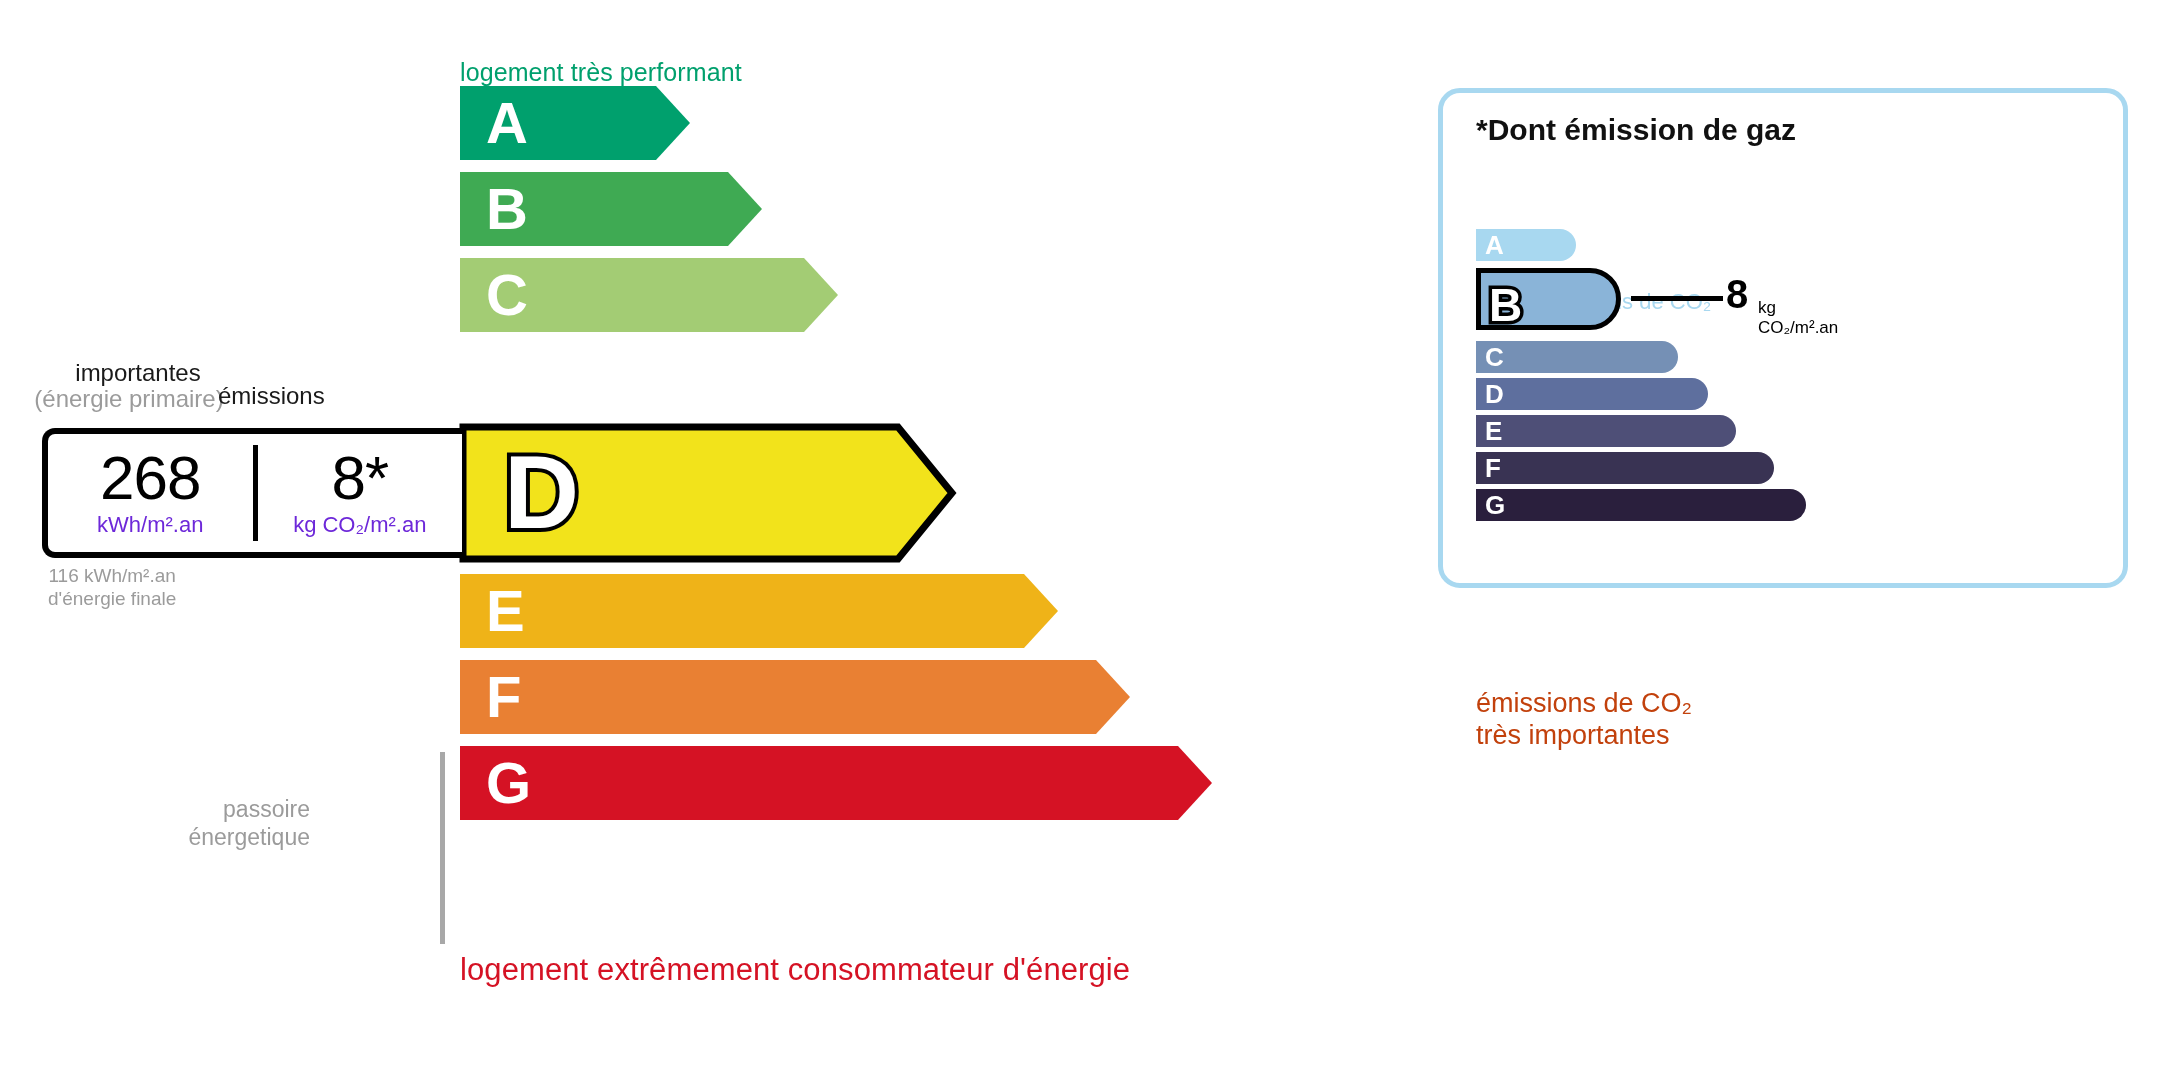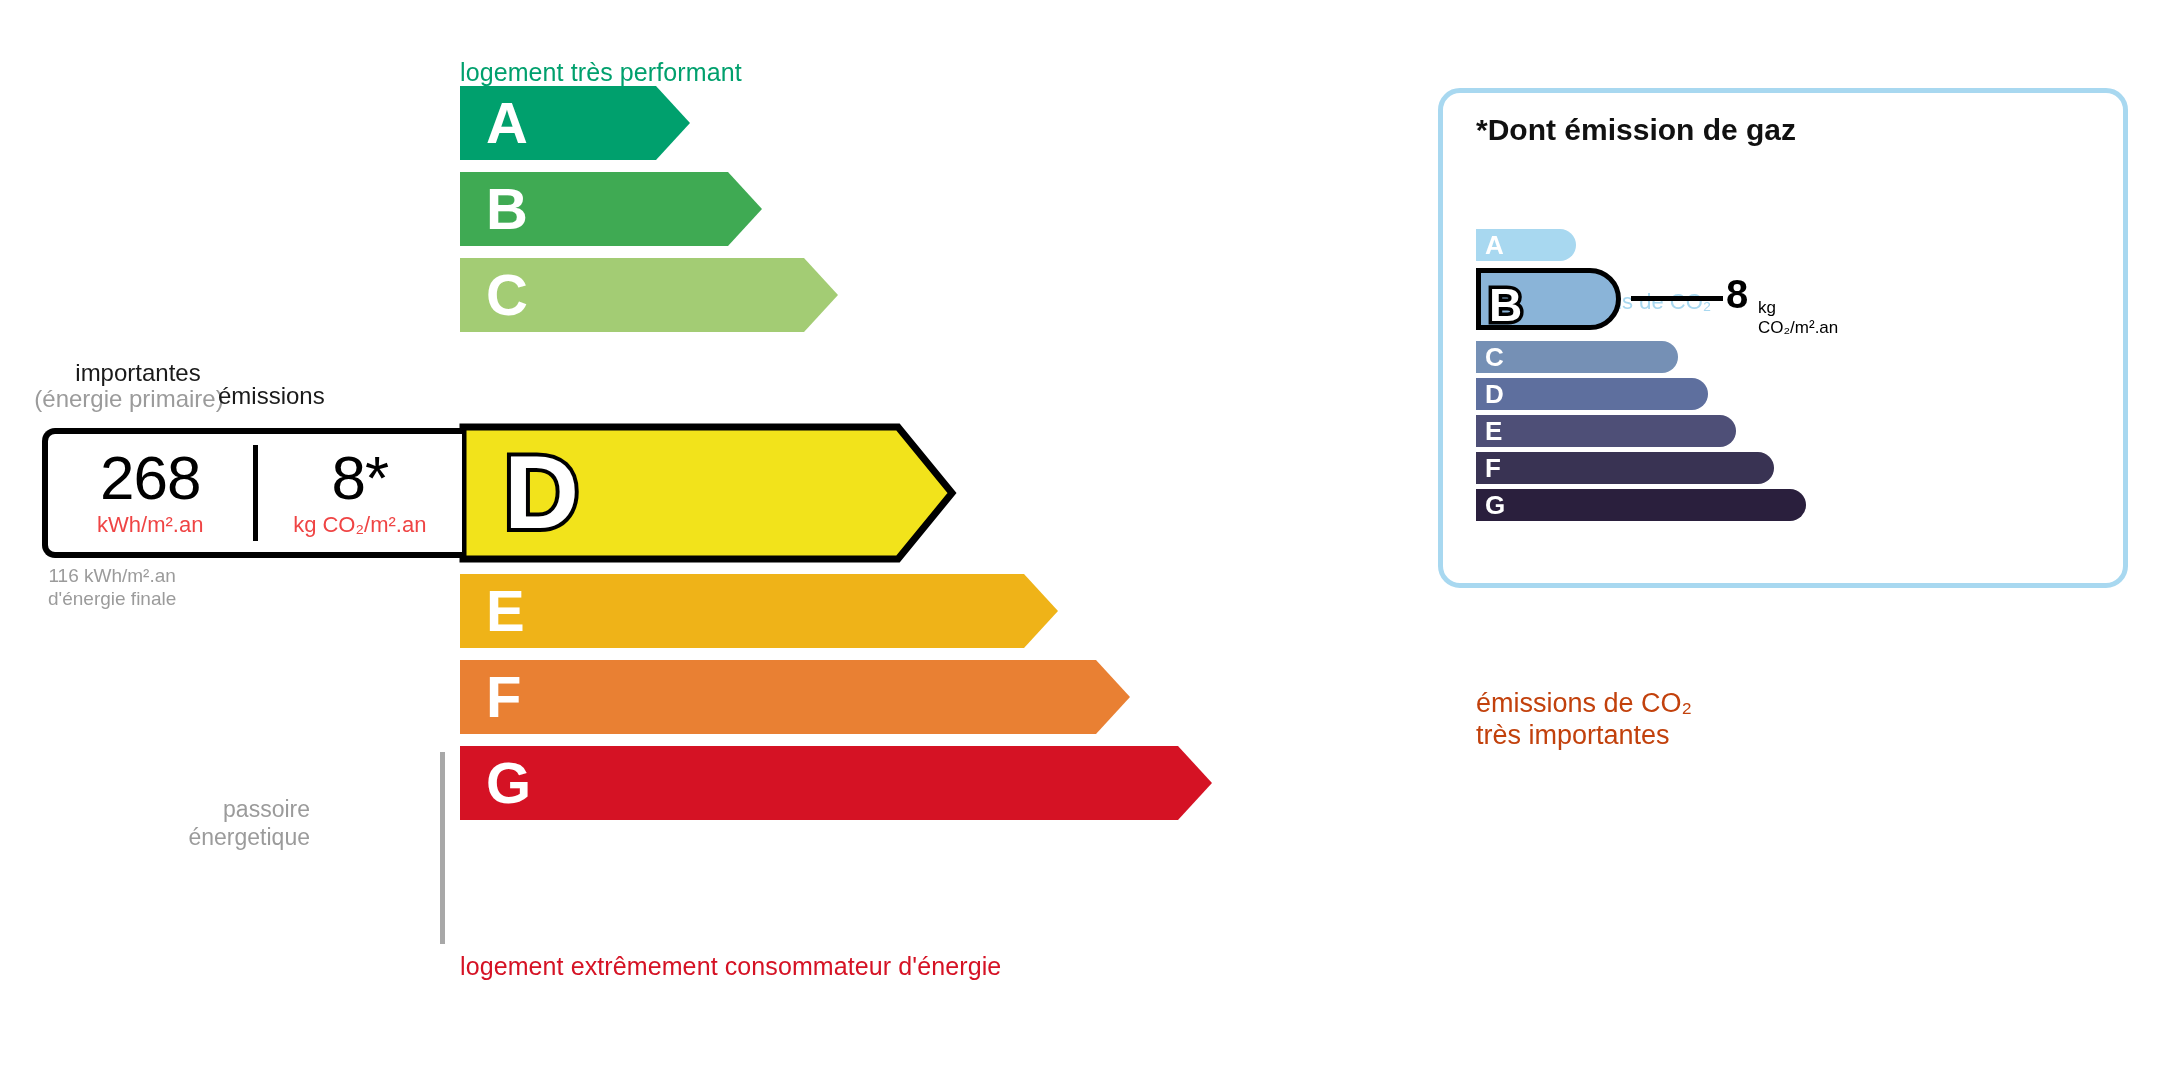--- a/index.html
+++ b/index.html
@@ -13,21 +13,21 @@
 
   
   #energy-chart { position: absolute; left: 0; top: 0; width: 1380px; height: 1045px; }
 
   .top-caption {
     position: absolute; left: 460px; top: 58px;
     font-size: 25px; color: #00a06d; white-space: nowrap; letter-spacing: .1px;
   }
   .bottom-caption {
     position: absolute; left: 460px; top: 952px;
-    font-size: 25px; color: #d51224; white-space: nowrap; letter-spacing: .1px;
+    font-size: 31px; color: #d51224; white-space: nowrap; letter-spacing: .1px;
   }
 
   .bars { position: absolute; left: 0; top: 0; width: 1380px; height: 1079px; }
   .bar-row { position: absolute; left: 460px; height: 74px; }
   .bar-svg { display: block; overflow: visible; }
   .bar-letter {
     position: absolute; left: 26px; top: 50%;
     transform: translateY(-50%);
     font-size: 58px; font-weight: bold; color: #ffffff; line-height: 1;
   }
@@ -36,21 +36,21 @@
   #consumption-box {
     position: absolute; left: 42px; top: 428px;
     width: 420px; height: 130px;
     border: 6px solid #000; border-right: none;
     border-radius: 13px 0 0 13px;
     background: #ffffff;
     display: flex; align-items: center; z-index: 5;
   }
   .cell { flex: 1; text-align: center; }
   .cell-value { font-size: 62px; font-weight: 500; color: #000; line-height: .98; letter-spacing: -1px; }
-  .cell-unit { font-size: 22px; color: #ef4444; margin-top: 3px; }
+  .cell-unit { font-size: 22px; color: #6d28d9; margin-top: 3px; }
   .cell-divider { width: 5px; height: 96px; background: #000; }
 
   .label-consommation {
     position: absolute; left: 48px; top: 360px; width: 180px;
     text-align: center; font-size: 24px; color: #1a1a1a; line-height: 1.1;
   }
   .label-consommation .muted { color: #9b9b9b; display: block; white-space: nowrap; margin-left: -18px; }
   .label-emissions {
     position: absolute; left: 218px; top: 382px;
     font-size: 24px; color: #1a1a1a;

